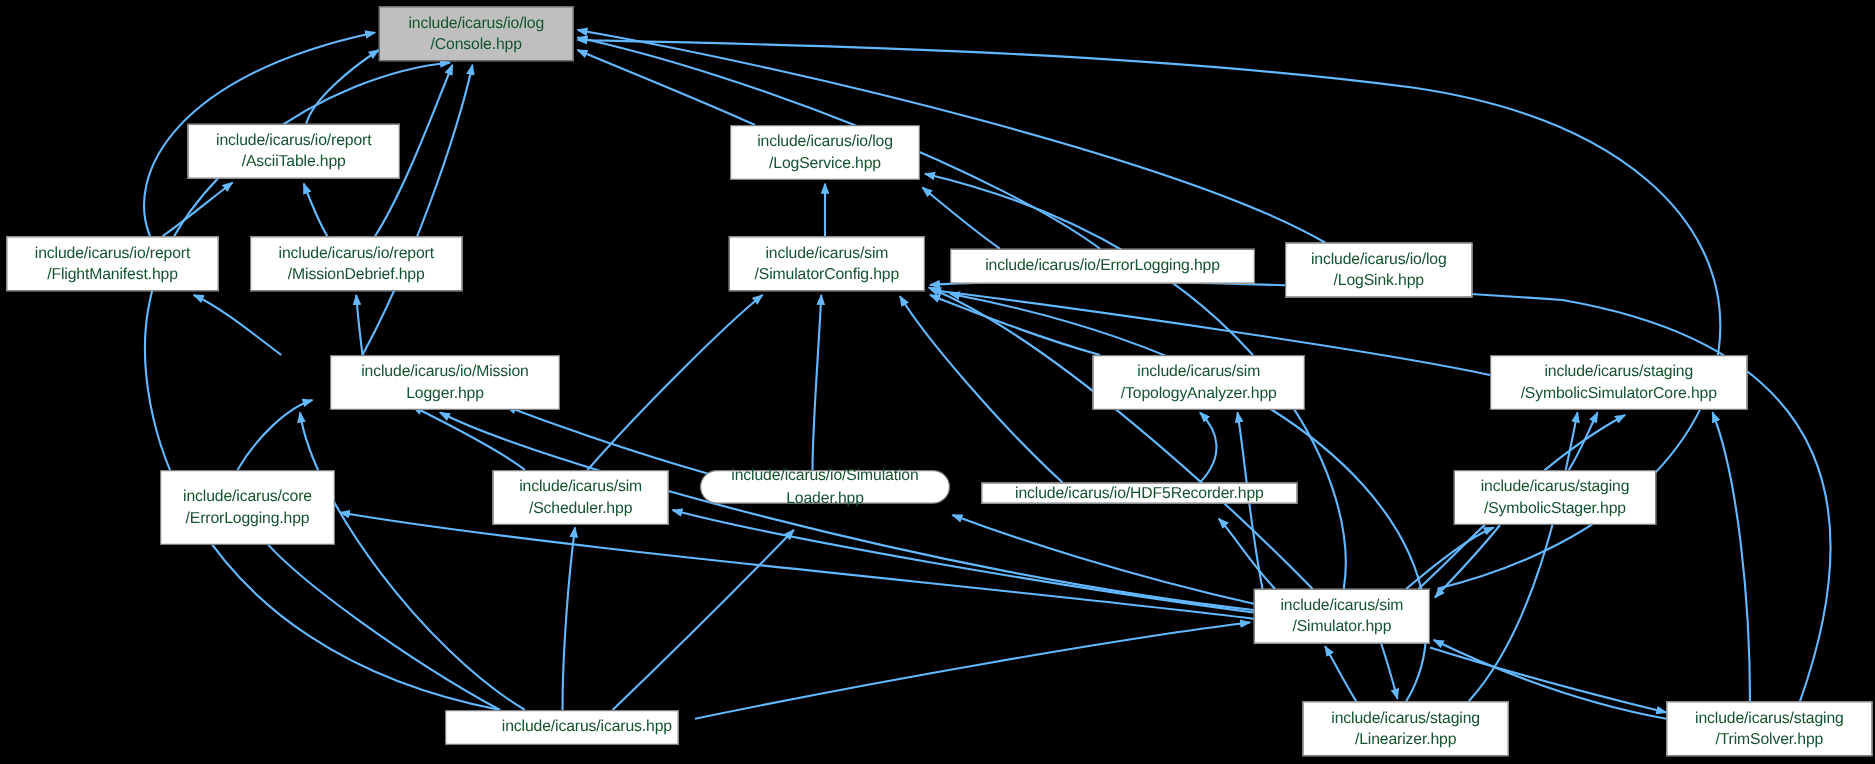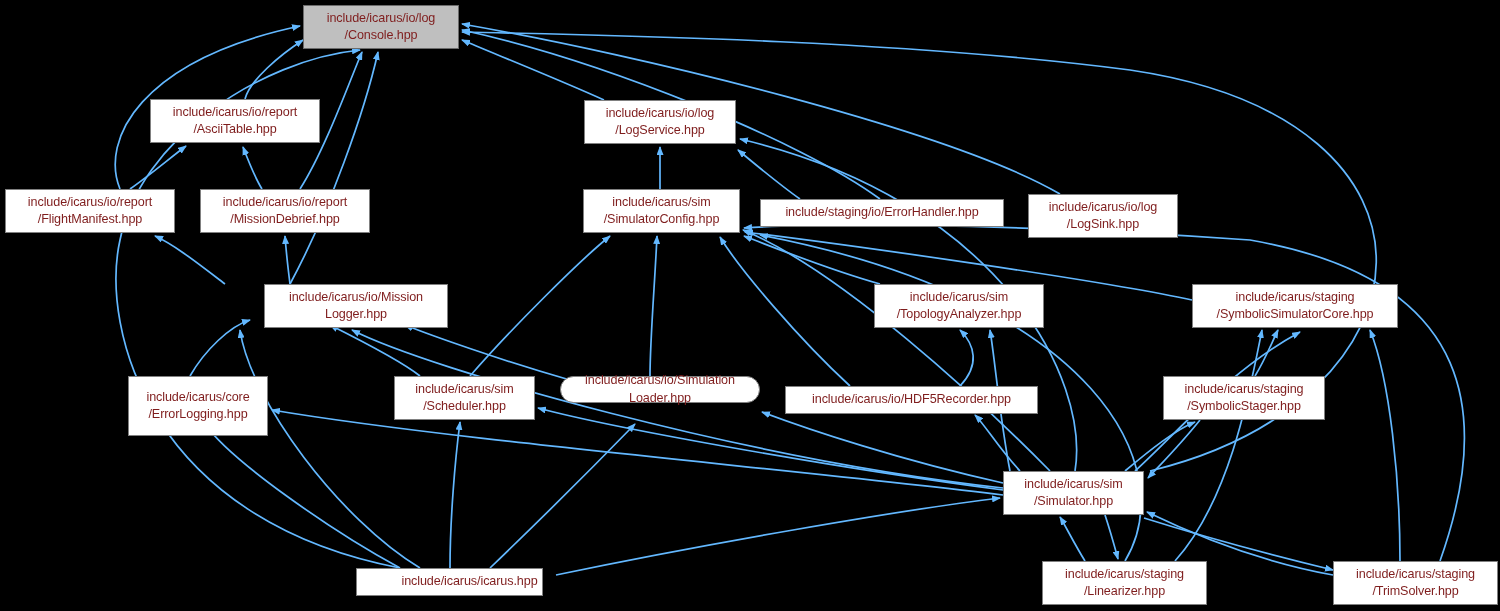--- a/index.html
+++ b/index.html
@@ -22,21 +22,21 @@
     top: 0;
     width: 1500px;
     height: 611px;
     pointer-events: none;
   }
   .node {
     position: absolute;
     box-sizing: border-box;
     border: 1px solid #808080;
     background: #ffffff;
-    color: #7f1d1d;
+    color: #14532d;
     font-size: 12.6px;
     line-height: 1.38;
     text-align: center;
     display: flex;
     align-items: center;
     justify-content: center;
     white-space: pre-line;
     letter-spacing: -0.1px;
     z-index: 5;
   }
@@ -121,36 +121,36 @@
       <div class="node" style="left: 150px; top: 99px; width: 170px; height: 44px;"><span class="node-label">include/icarus/io/report
 /AsciiTable.hpp</span></div>
       <div class="node" style="left: 584px; top: 100px; width: 152px; height: 44px;"><span class="node-label">include/icarus/io/log
 /LogService.hpp</span></div>
       <div class="node" style="left: 5px; top: 189px; width: 170px; height: 44px;"><span class="node-label">include/icarus/io/report
 /FlightManifest.hpp</span></div>
       <div class="node" style="left: 200px; top: 189px; width: 170px; height: 44px;"><span class="node-label">include/icarus/io/report
 /MissionDebrief.hpp</span></div>
       <div class="node" style="left: 583px; top: 189px; width: 157px; height: 44px;"><span class="node-label">include/icarus/sim
 /SimulatorConfig.hpp</span></div>
-      <div class="node" style="left: 760px; top: 199px; width: 244px; height: 28px;"><span class="node-label">include/staging/io/ErrorHandler.hpp</span></div>
+      <div class="node" style="left: 760px; top: 199px; width: 244px; height: 28px;"><span class="node-label">include/icarus/io/ErrorLogging.hpp</span></div>
       <div class="node" style="left: 1028px; top: 194px; width: 150px; height: 44px;"><span class="node-label">include/icarus/io/log
 /LogSink.hpp</span></div>
       <div class="node" style="left: 216px; top: 284px; width: 184px; height: 44px; margin-left: 48px;"><span class="node-label">include/icarus/io/Mission
 Logger.hpp</span></div>
       <div class="node" style="left: 874px; top: 284px; width: 170px; height: 44px;"><span class="node-label">include/icarus/sim
 /TopologyAnalyzer.hpp</span></div>
       <div class="node" style="left: 1192px; top: 284px; width: 206px; height: 44px;"><span class="node-label">include/icarus/staging
 /SymbolicSimulatorCore.hpp</span></div>
       <div class="node" style="left: 128px; top: 376px; width: 140px; height: 60px;"><span class="node-label">include/icarus/core
 /ErrorLogging.hpp</span></div>
       <div class="node" style="left: 394px; top: 376px; width: 141px; height: 44px;"><span class="node-label">include/icarus/sim
 /Scheduler.hpp</span></div>
       <div class="node" style="left: 560px; top: 376px; width: 200px; height: 27px; border-radius: 21px;"><span class="node-label">include/icarus/io/Simulation
 Loader.hpp</span></div>
-      <div class="node" style="left: 785px; top: 386px; width: 253px; height: 28px; align-items: center;"><span class="node-label">include/icarus/io/HDF5Recorder.hpp</span></div>
+      <div class="node" style="left: 785px; top: 386px; width: 253px; height: 17px; align-items: center;"><span class="node-label">include/icarus/io/HDF5Recorder.hpp</span></div>
       <div class="node" style="left: 1163px; top: 376px; width: 162px; height: 44px;"><span class="node-label">include/icarus/staging
 /SymbolicStager.hpp</span></div>
       <div class="node" style="left: 1003px; top: 471px; width: 141px; height: 44px;"><span class="node-label">include/icarus/sim
 /Simulator.hpp</span></div>
       <div class="node" style="left: 356px; top: 568px; width: 187px; height: 28px; padding-left: 40px;"><span class="node-label">include/icarus/icarus.hpp</span></div>
       <div class="node" style="left: 1042px; top: 561px; width: 165px; height: 44px;"><span class="node-label">include/icarus/staging
 /Linearizer.hpp</span></div>
       <div class="node" style="left: 1333px; top: 561px; width: 165px; height: 44px;"><span class="node-label">include/icarus/staging
 /TrimSolver.hpp</span></div>
     </div>

